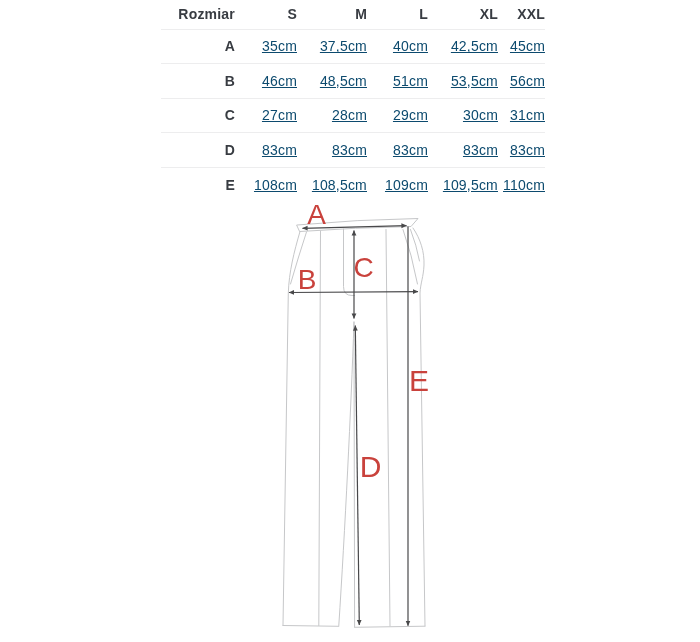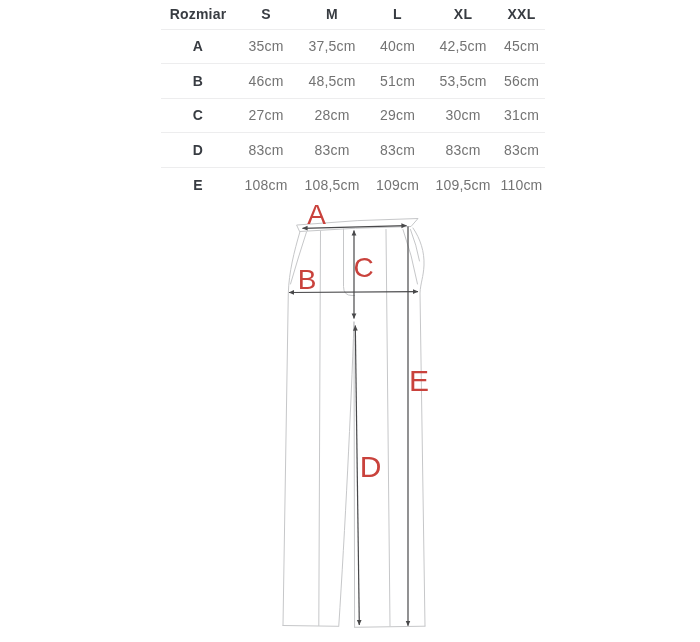--- a/index.html
+++ b/index.html
@@ -16,32 +16,32 @@
     left: 161px;
     top: 0;
     width: 384px;
     border-collapse: collapse;
     table-layout: fixed;
     font-size: 14px;
     letter-spacing: 0.2px;
   }
   table.size-table th, table.size-table td {
     padding: 0;
-    text-align: center;
+    text-align: right;
     vertical-align: middle;
     white-space: nowrap;
     font-weight: normal;
   }
   table.size-table thead tr { height: 29px; }
   table.size-table tbody tr { height: 34.6px; border-top: 1px solid #ededee; }
   table.size-table thead th, table.size-table tbody th {
     font-weight: bold;
     color: #383c42;
   }
-  table.size-table tbody td { color: #737373; }
+  table.size-table tbody td { color: #0c4a6e; text-decoration: underline; }
   svg.diagram { position: absolute; left: 0; top: 0; }
   .dim-label {
     font-family: "Liberation Sans", sans-serif;
     font-weight: normal;
   }
 </style>
 </head>
 <body>
 
 <div class="canvas">

